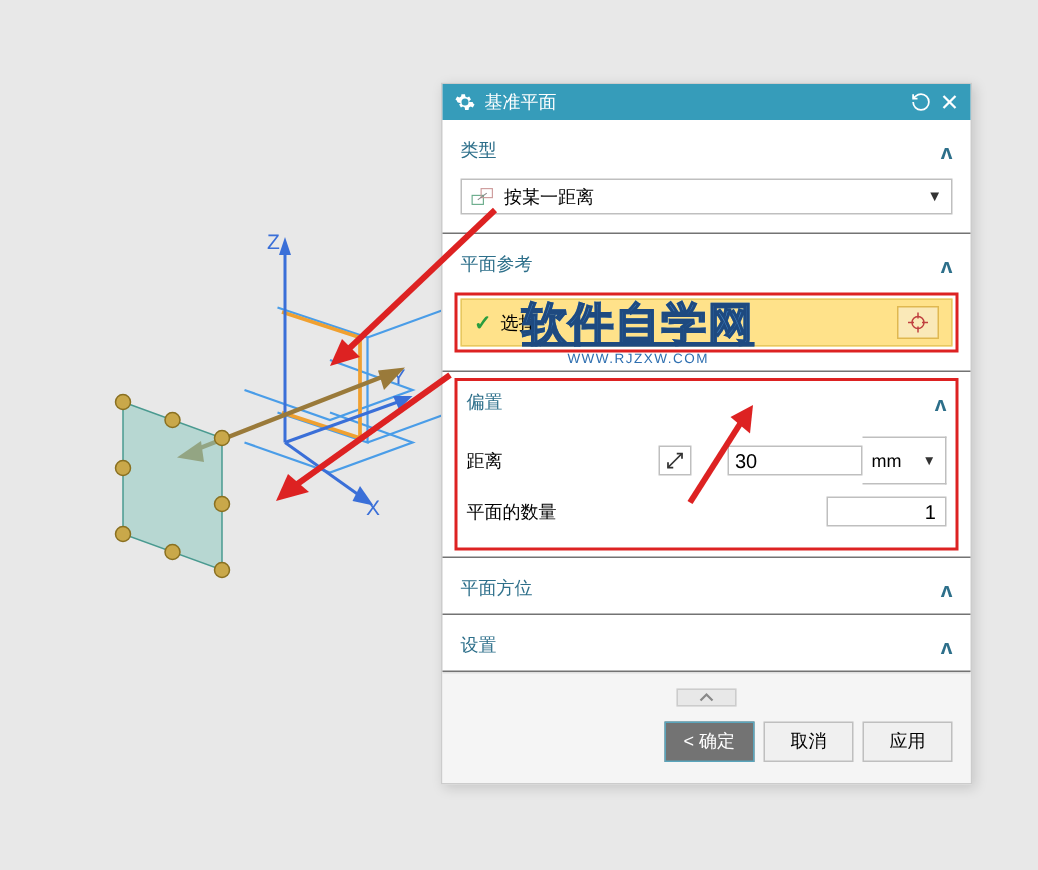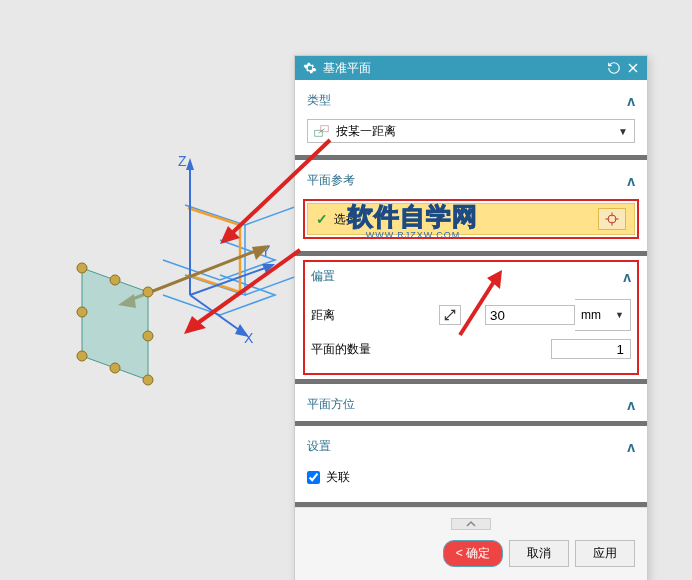--- a/index.html
+++ b/index.html
@@ -45,21 +45,21 @@
       flex: 1;
     }
     .panel-header .hdr-btn {
       margin-left: 6px;
       cursor: pointer;
       display: inline-flex;
       align-items: center;
     }
     .section {
       padding: 8px 12px 4px;
-      border-bottom: 5px solid #737373;
+      border-bottom: 1px solid #737373;
     }
     .section-title {
       color: #2d6f8a;
       font-size: 12px;
       display: flex;
       justify-content: space-between;
       align-items: center;
       cursor: pointer;
       padding: 4px 0;
     }
@@ -120,27 +120,28 @@
       color: #c04040;
       cursor: pointer;
     }
     .watermark {
       position: absolute;
       left: 40px;
       top: -4px;
       pointer-events: none;
     }
     .wm-main {
-      font-size: 25px;
+      font-size: 30px;
       font-weight: bold;
       background: linear-gradient(#5aa0e0, #2e6fb0);
       -webkit-background-clip: text;
       color: transparent;
       -webkit-text-stroke: 1px #1e4a80;
       letter-spacing: 1px;
+      text-decoration: underline;
     }
     .wm-sub {
       font-size: 9px;
       color: #2e6fb0;
       text-align: center;
       margin-top: -3px;
       letter-spacing: 1px;
     }
     .red-box {
       border: 2px solid #d22;
@@ -234,24 +235,23 @@
     }
     .btn {
       padding: 4px 12px;
       border: 1px solid #bfbfbf;
       background: #f0f0f0;
       cursor: pointer;
       min-width: 60px;
       text-align: center;
     }
     .btn-primary {
-      background: #ef4444;
+      background: #737373;
       color: #fff;
       border-color: #5aa5bc;
-      border-radius: 11px;
     }
     .btn-primary::before { content: "< "; }
     .arrow-red {
       position: absolute;
       z-index: 5;
     }
   </style>
 </head>
 <body>
 
@@ -420,26 +420,20 @@
       <span>平面方位</span>
       <span class="chevron">ᴧ</span>
     </div>
   </div>
 
   <div class="section">
     <div class="section-title">
       <span>设置</span>
       <span class="chevron">ᴧ</span>
     </div>
-    <div class="section-body">
-      <label class="checkbox-row">
-        <input type="checkbox" checked="" style="">
-        <span>关联</span>
-      </label>
-    </div>
   </div>
 
   <div class="panel-footer">
     <div class="expand-toggle">
       <svg width="12" height="8" viewBox="0 0 12 8">
           <polyline points="2,6 6,2 10,6" fill="none" stroke="#888" stroke-width="1.5"></polyline>
         </svg>
     </div>
     <div class="btn-row">
       <div class="btn btn-primary">确定</div>

